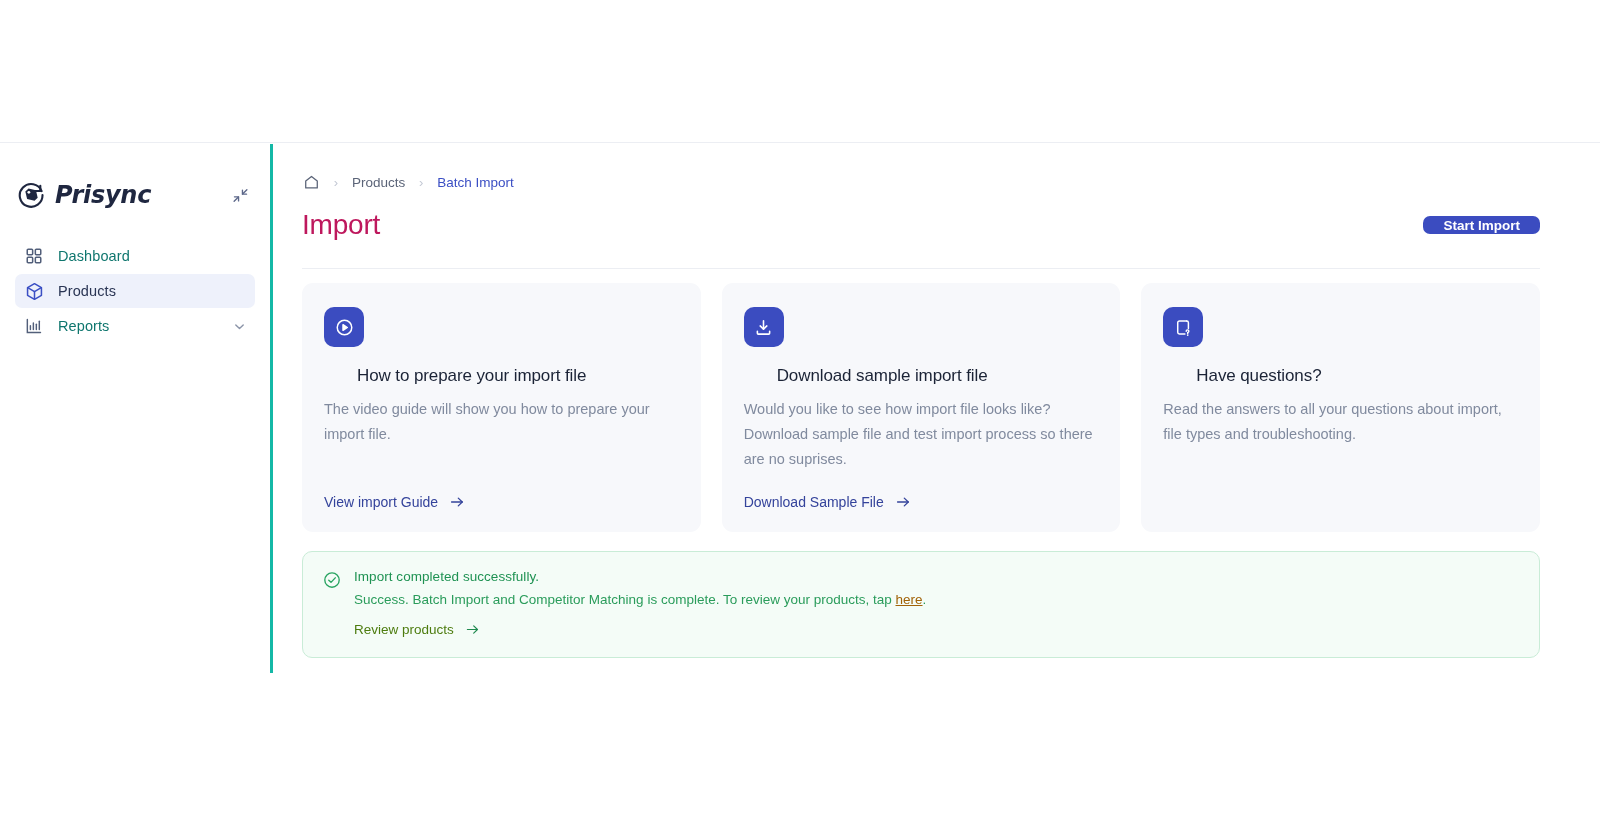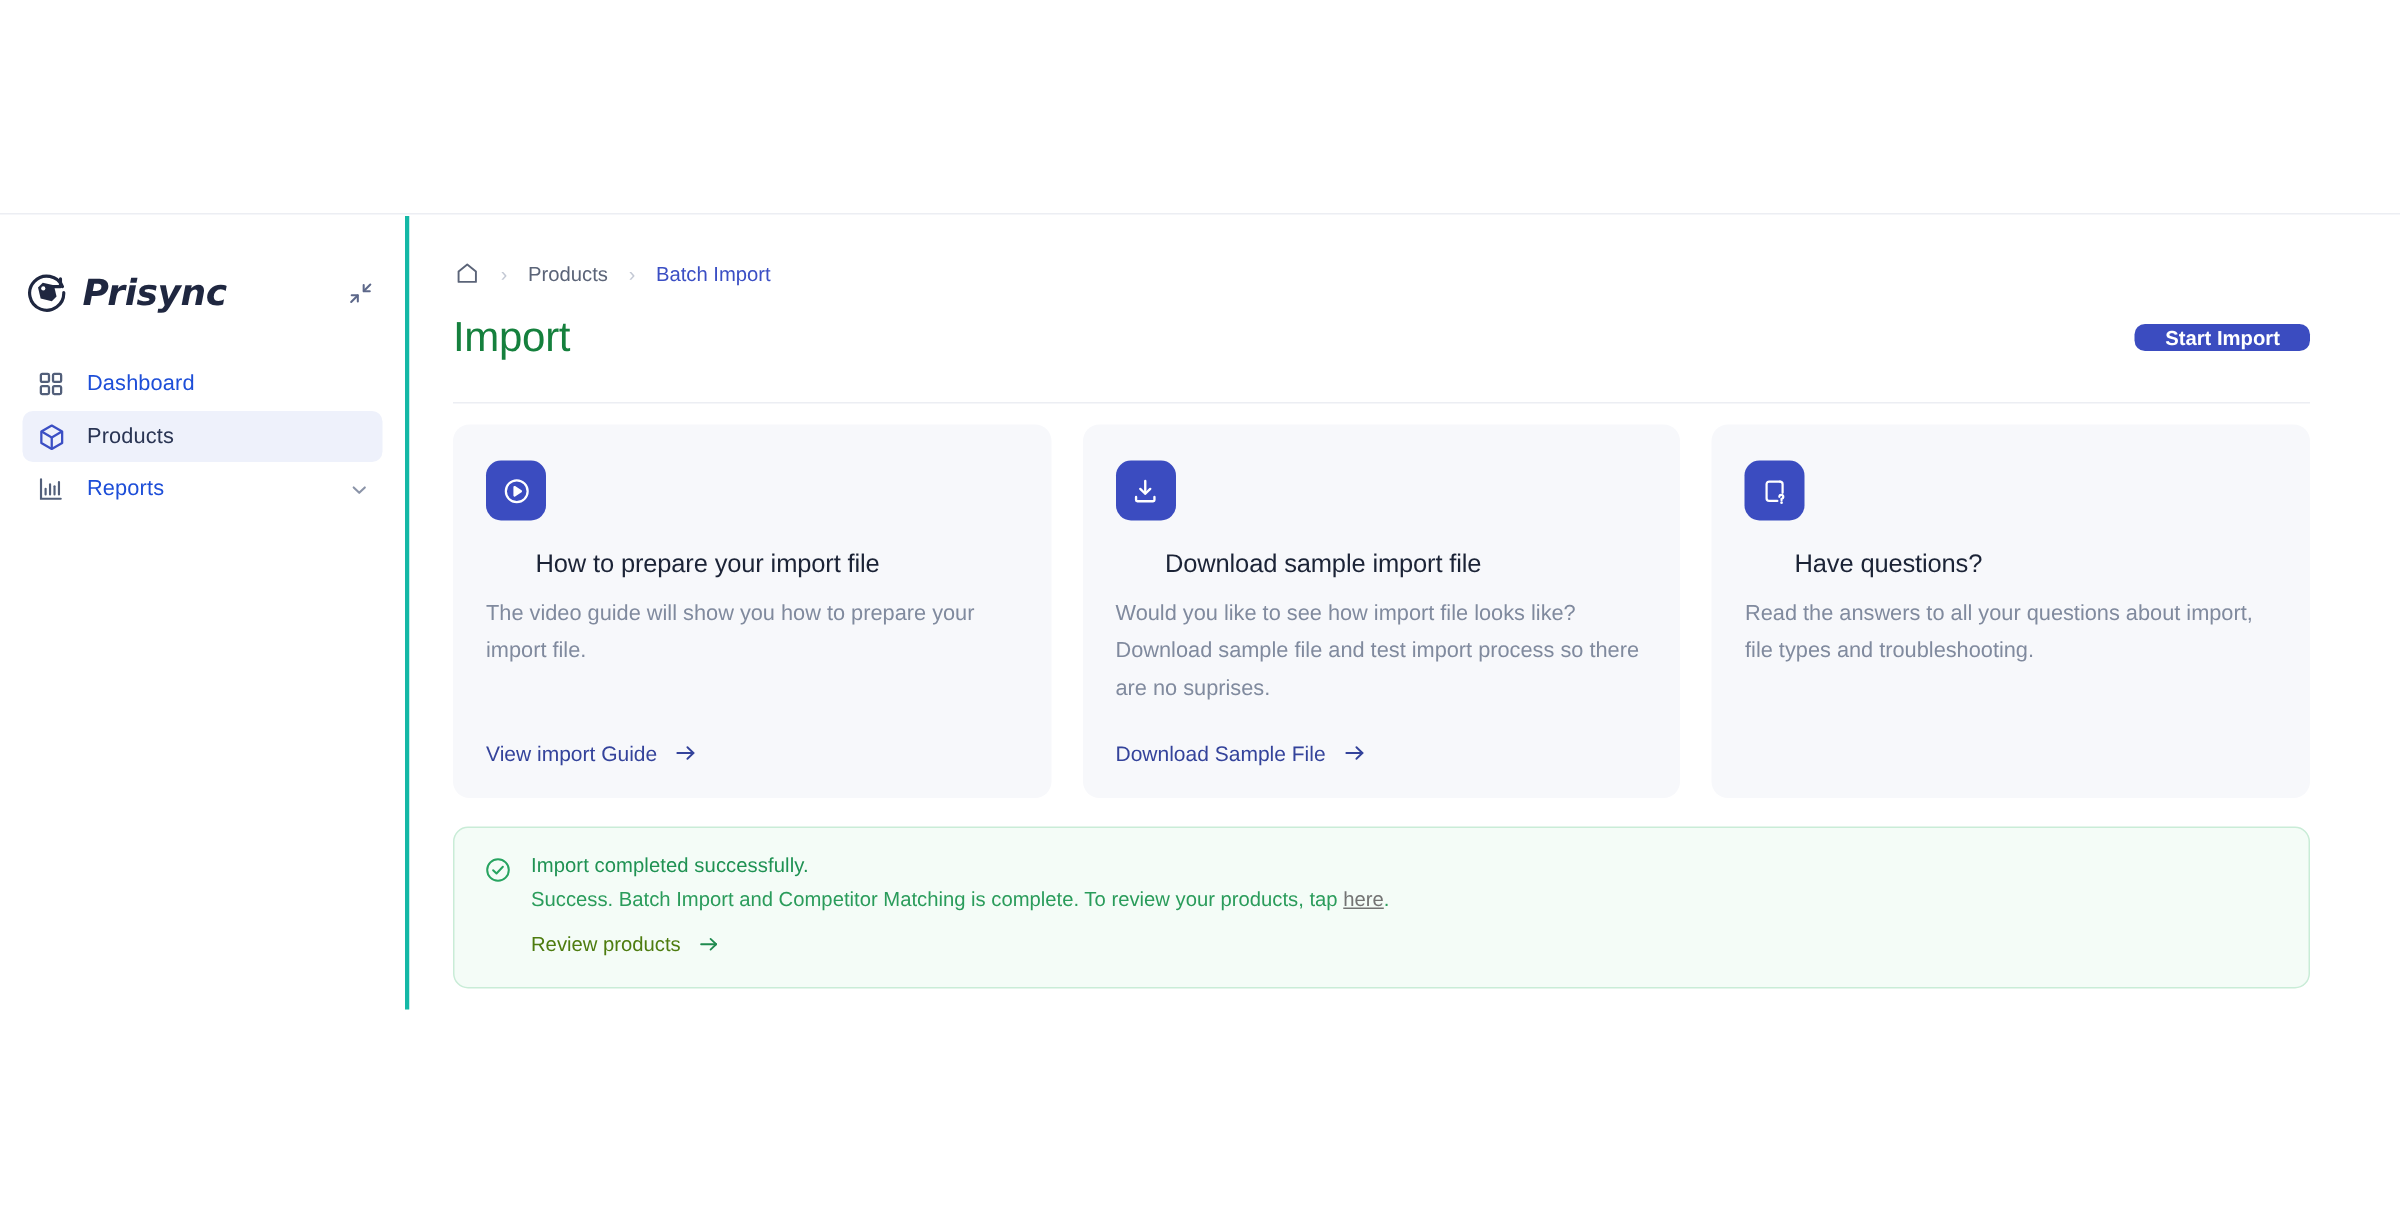--- a/index.html
+++ b/index.html
@@ -93,21 +93,21 @@
     flex: 0 0 20px;
     display: flex;
     align-items: center;
     justify-content: center;
     color: #525f7a;
   }
   .nav-item.active .nav-icon { color: #3b4fc4; }
   .nav-label {
     margin-left: 14px;
     font-size: 14.5px;
-    color: #1d4ed8;
+    color: #0f766e;
     letter-spacing: 0.1px;
   }
   .nav-item.active .nav-label { color: #2a3554; }
   .nav-chevron {
     margin-left: auto;
     width: 14px; height: 14px;
     display: flex;
     align-items: center;
     justify-content: center;
     color: #8b94a8;
@@ -159,21 +159,21 @@
   
   .title-row {
     display: flex;
     align-items: center;
     margin-top: 4px;
     height: 42px;
   }
   .page-title {
     font-size: 28px;
     font-weight: 400;
-    color: #15803d;
+    color: #be185d;
     letter-spacing: -0.2px;
   }
   .primary-btn {
     margin-left: auto;
     background: #3b4cc0;
     color: #ffffff;
     font-size: 13.5px;
     font-weight: 600;
     border: none;
     border-radius: 7px;
@@ -266,21 +266,21 @@
     font-size: 13.5px;
     color: #1f9253;
     letter-spacing: 0.05px;
   }
   .alert-text {
     margin-top: 8px;
     font-size: 13.5px;
     color: #2a9c5b;
   }
   .alert-text .inline-link {
-    color: #737373;
+    color: #a16207;
     text-decoration: underline;
     cursor: pointer;
   }
   .alert-link {
     margin-top: 15px;
     display: inline-flex;
     align-items: center;
     gap: 11px;
     font-size: 13.5px;
     color: #4d7c0f;

